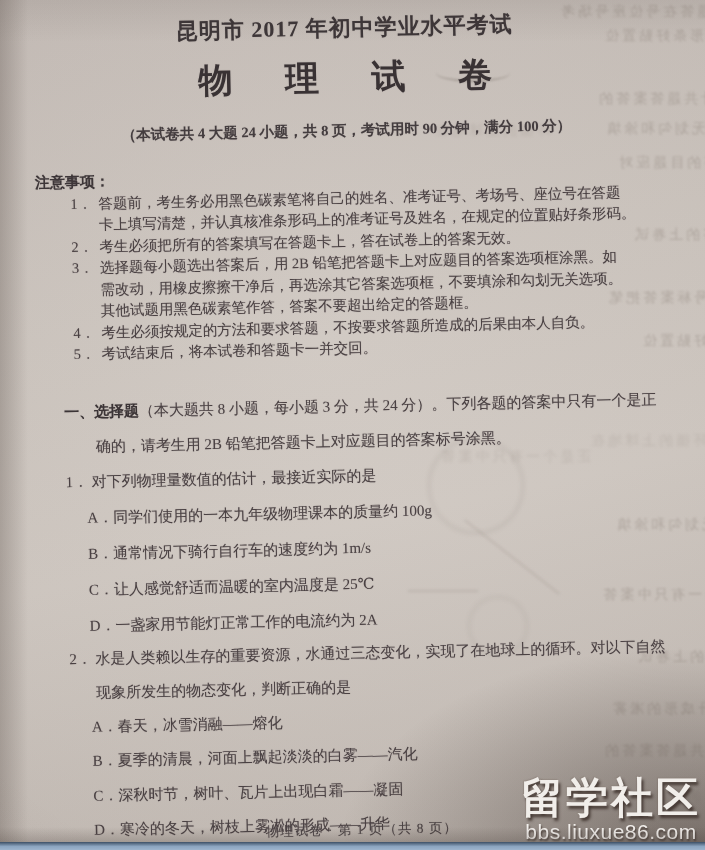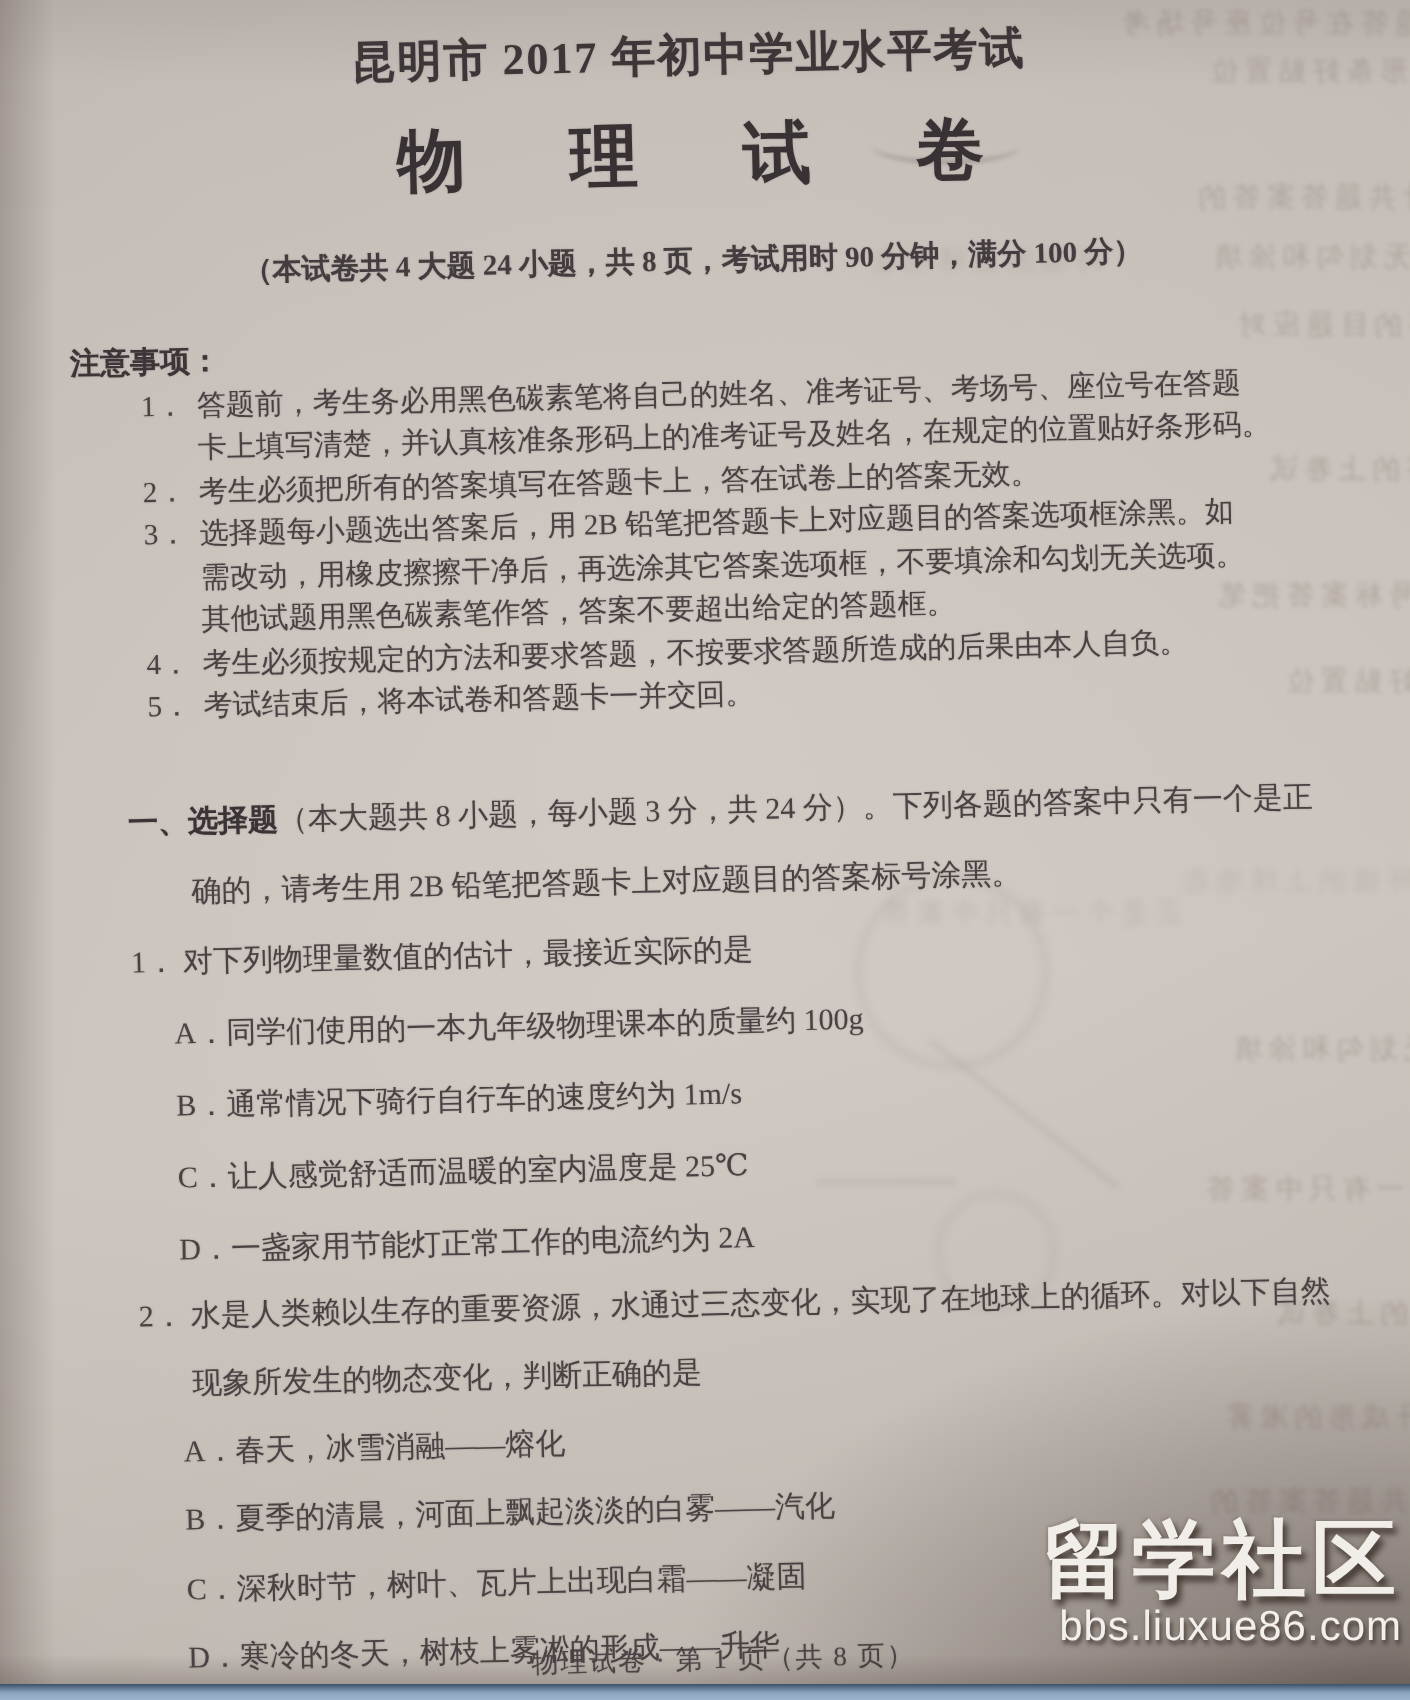--- a/index.html
+++ b/index.html
@@ -52,21 +52,21 @@
   .question{margin-left:64px;font-size:15px;line-height:35px;white-space:nowrap;}
   .q-row{display:flex;}
   .q-num{flex:0 0 26px;}
   .q-cont{padding-left:26px;}
   .option{padding-left:21px;line-height:36px;}
   .q2{line-height:34px;margin-top:-2px;}
   .q2 .option{line-height:34.5px;}
   .page-footer{position:absolute;bottom:11px;left:0;width:100%;text-align:center;
     font-size:13.5px;letter-spacing:1px;color:#4c4446;}
   
-  .watermark{position:absolute;right:4px;bottom:24px;text-align:right;
+  .watermark{position:absolute;right:4px;bottom:6px;text-align:center;
     font-family:"Liberation Sans","DejaVu Sans",sans-serif;pointer-events:none;}
   .wm-logo{font-size:42px;font-weight:800;letter-spacing:3px;color:#f1eeea;line-height:1;
     text-shadow:2px 3px 3px rgba(60,48,42,0.9), -1px -1px 1px rgba(130,115,105,0.35);}
   .wm-url{font-size:21px;color:#f2efec;margin-top:1px;letter-spacing:0.5px;
     text-shadow:1px 2px 2px rgba(60,48,42,0.85);}
 </style>
 </head>
 <body>
 
 <div class="photo">

